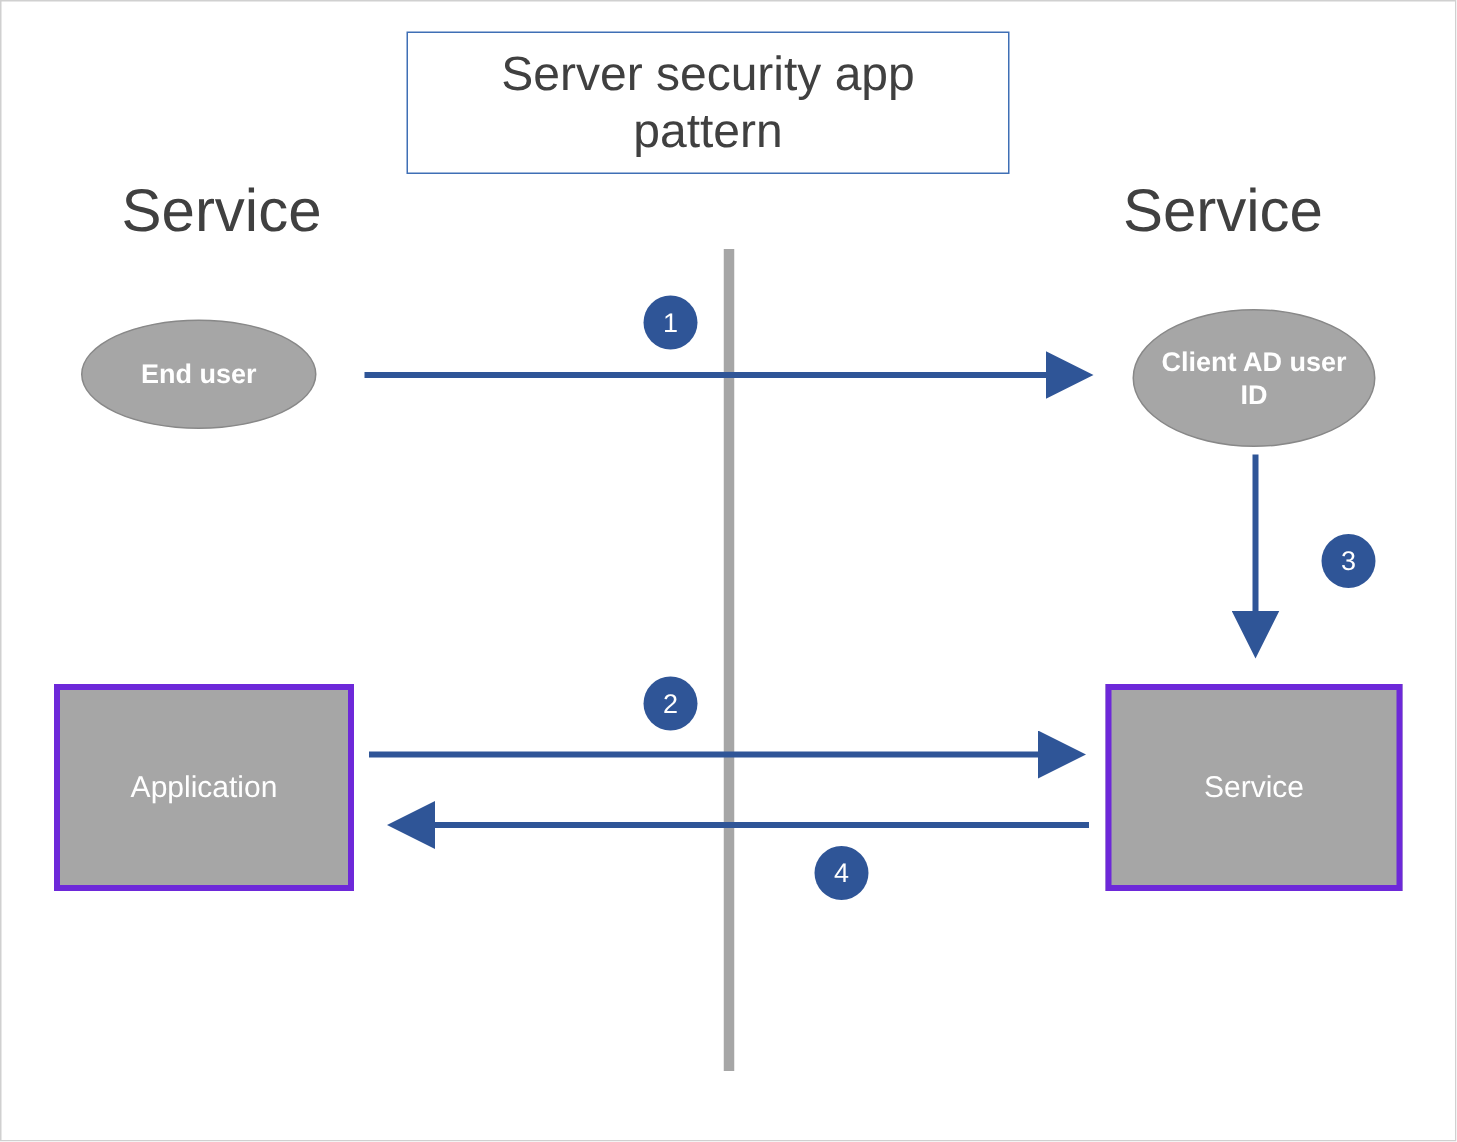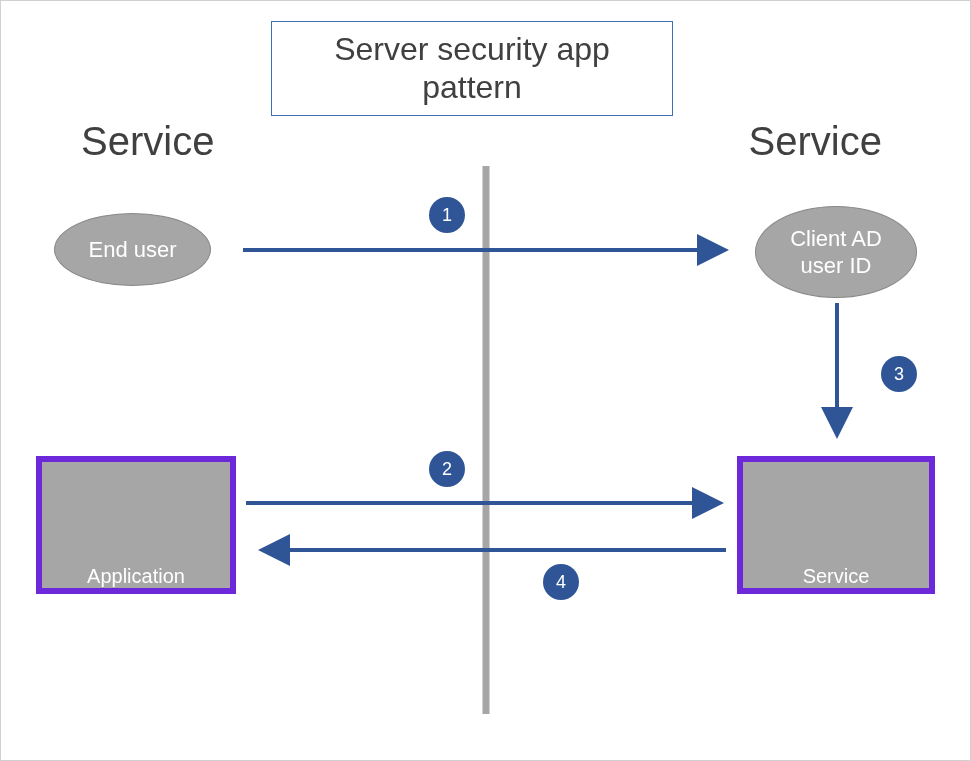--- a/index.html
+++ b/index.html
@@ -37,30 +37,31 @@
   .ellipse {
     position: absolute;
     background: #a6a6a6;
     border: 1px solid #888888;
     border-radius: 50%;
     display: flex;
     align-items: center;
     justify-content: center;
     text-align: center;
     color: #ffffff;
-    font-size: 22px;
+    font-size: 18px;
     line-height: 1.25;
     box-sizing: border-box;
+    font-weight: bold;
   }
   .rect {
     position: absolute;
     background: #a6a6a6;
-    border: 6px solid #6d28d9;
+    border: 4px solid #6d28d9;
     display: flex;
-    align-items: flex-end;
+    align-items: center;
     justify-content: center;
     color: #ffffff;
     font-size: 20px;
     text-align: center;
     box-sizing: border-box;
   }
   .step-circle {
     position: absolute;
     width: 36px;
     height: 36px;

